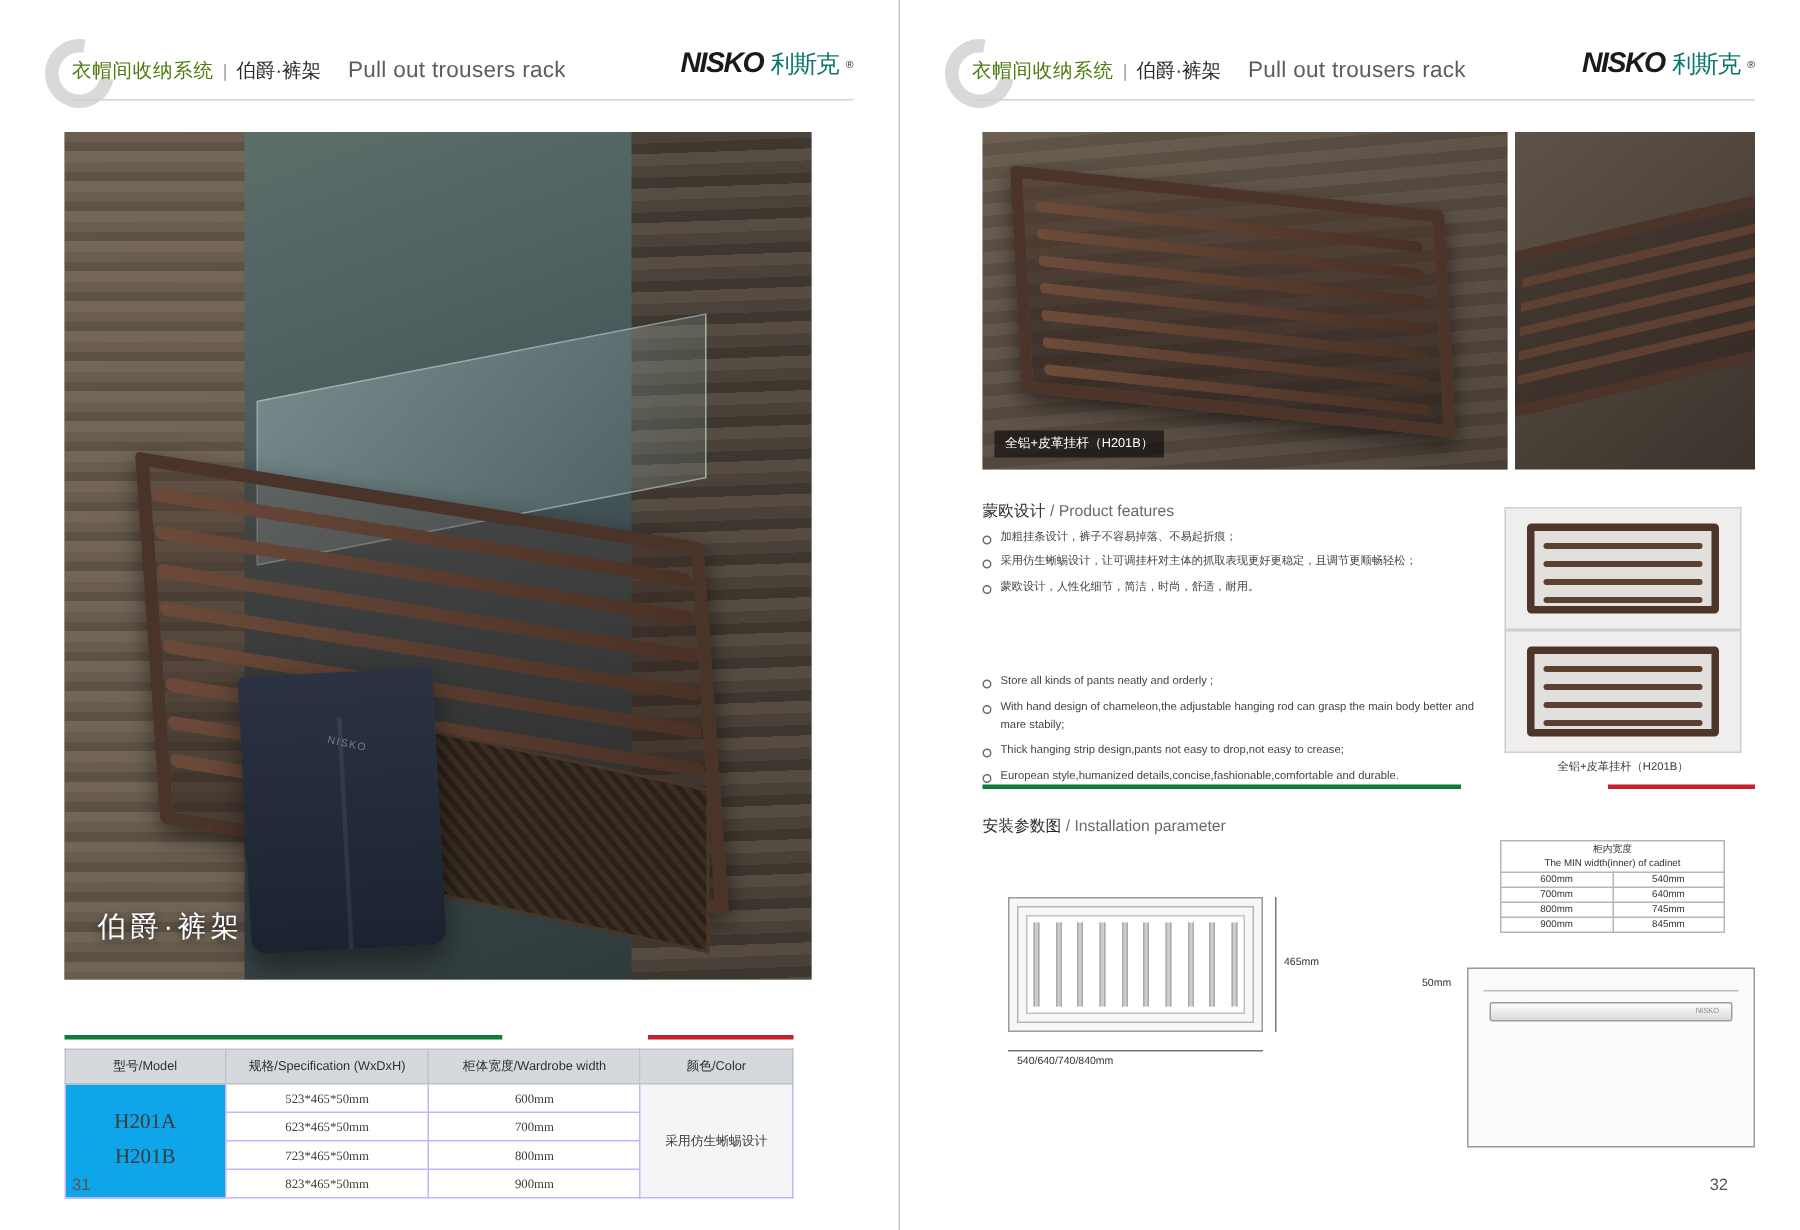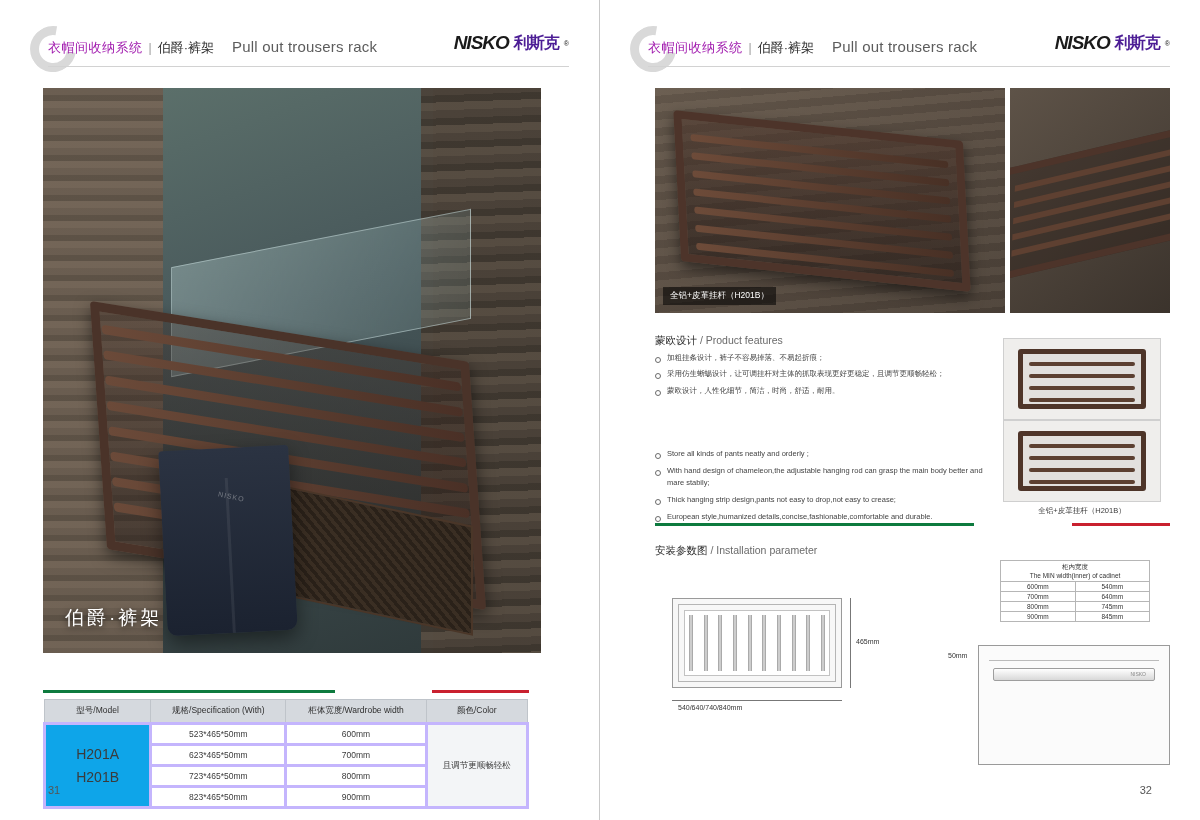--- a/index.html
+++ b/index.html
@@ -21,29 +21,29 @@
   .hdr .c-mark {
     position:absolute; left:0; top:0; width:46px; height:46px;
     border:9px solid #d9d9d9; border-radius:50%;
     border-right-color:transparent;
     transform:rotate(-35deg);
   }
   .hdr .titles {
     position:absolute; left:18px; top:12px;
     display:flex; align-items:baseline; gap:6px; white-space:nowrap;
   }
-  .hdr .t-cn { font-size:13px; color:#a21caf; letter-spacing:.5px; }
+  .hdr .t-cn { font-size:13px; color:#4d7c0f; letter-spacing:.5px; }
   .hdr .t-sep { color:#9a9a9a; font-size:12px; }
   .hdr .t-cn2 { font-size:13px; color:#2b2b2b; }
   .hdr .t-en { font-size:15px; color:#5c5c5c; letter-spacing:.2px;padding-left:12px; }
   .hdr .rule { position:absolute; left:18px; right:0; top:40px; height:1px; background:#d2d2d2; }
 
   .brand { position:absolute; right:0; top:6px; display:flex; align-items:center; gap:5px; }
   .brand .nis { font-size:19px; font-weight:bold; font-style:italic; color:#1a1a1a; letter-spacing:-1px; }
-  .brand .cn { font-size:16px; font-weight:bold; color:#4c1d95; letter-spacing:-1px; }
+  .brand .cn { font-size:16px; font-weight:normal; color:#0f766e; letter-spacing:-1px; }
   .brand .reg { font-size:7px; color:#1a1a1a; vertical-align:super; }
 
   
   .hero {
     position:absolute; left:43px; top:88px; width:498px; height:565px;
     overflow:hidden;
     background:linear-gradient(135deg,#6d6257 0%, #54493f 30%, #3a332c 60%, #2b2622 100%);
   }
   .hero .wood-l {
     position:absolute; left:0; top:0; width:130px; height:100%;
@@ -114,22 +114,22 @@
   .tbl-rule i { display:block; height:3px; }
   .tbl-rule .g { background:#0d7a3e; flex:0 0 60%; }
   .tbl-rule .w { background:#fff; flex:0 0 20%; }
   .tbl-rule .r { background:#c9202f; flex:0 0 20%; }
   table.spec { border-collapse:collapse; width:100%; font-size:8.5px; color:#3b3b3b; }
   table.spec th {
     background:#d5d9de; border:1px solid #bfc4ca; font-weight:normal;
     padding:5px 2px; text-align:center; font-size:8.5px; color:#2f2f2f;
   }
   table.spec td {
-    border:3px solid #c4b5fd; text-align:center; padding:4px 2px;
-    background:#fff; color:#3b3b3b;
+    border:1px solid #c4b5fd; text-align:center; padding:4px 2px;
+    background:#fff; color:#3b3b3b;font-family:Liberation Serif, serif;
   }
   table.spec td.model { background:#0ea5e9; font-size:14px; line-height:1.6; }
   table.spec td.color { background:#f3f5f7; }
 
   .pg-num { position:absolute; bottom:24px; font-size:11px; color:#555; }
   .page.left .pg-num { left:48px; }
   .page.right .pg-num { right:48px; }
 
   
   .photo-main {
@@ -274,34 +274,34 @@
     <div class="tbl-wrap">
       <div class="tbl-rule">
         <i class="g"></i>
         <i class="w"></i>
         <i class="r"></i>
       </div>
       <table class="spec">
         <thead>
           <tr>
             <th style="width:22%">型号/Model</th>
-            <th style="width:28%">规格/Specification (With)</th>
+            <th style="width:28%">规格/Specification (WxDxH)</th>
             <th style="width:29%">柜体宽度/Wardrobe width</th>
             <th style="width:21%">颜色/Color</th>
           </tr>
         </thead>
         <tbody>
           <tr>
             <td class="model" rowspan="4">
               <span>H201A</span><br>
               <span>H201B</span>
             </td>
             <td>523*465*50mm</td>
             <td>600mm</td>
-            <td class="color" rowspan="4">且调节更顺畅轻松</td>
+            <td class="color" rowspan="4">采用仿生蜥蜴设计</td>
           </tr>
           <tr>
             <td>623*465*50mm</td>
             <td>700mm</td>
           </tr>
           <tr>
             <td>723*465*50mm</td>
             <td>800mm</td>
           </tr>
           <tr>

